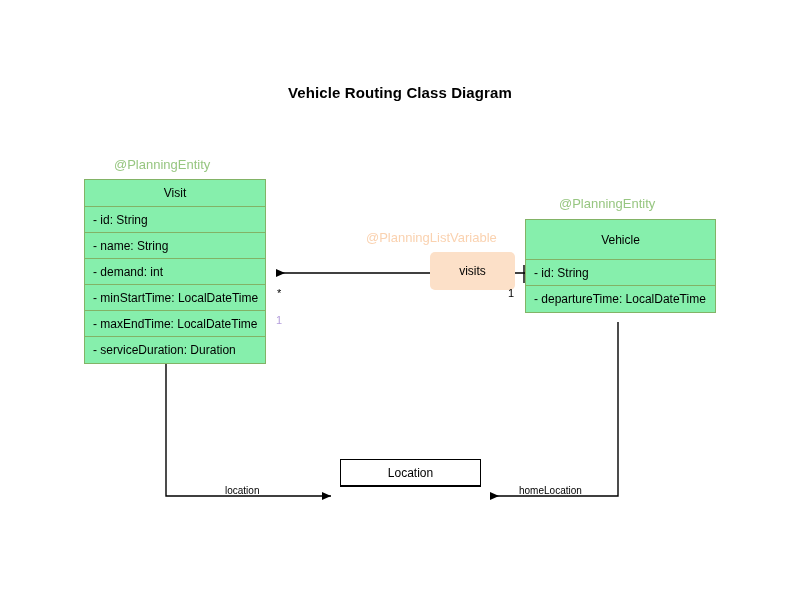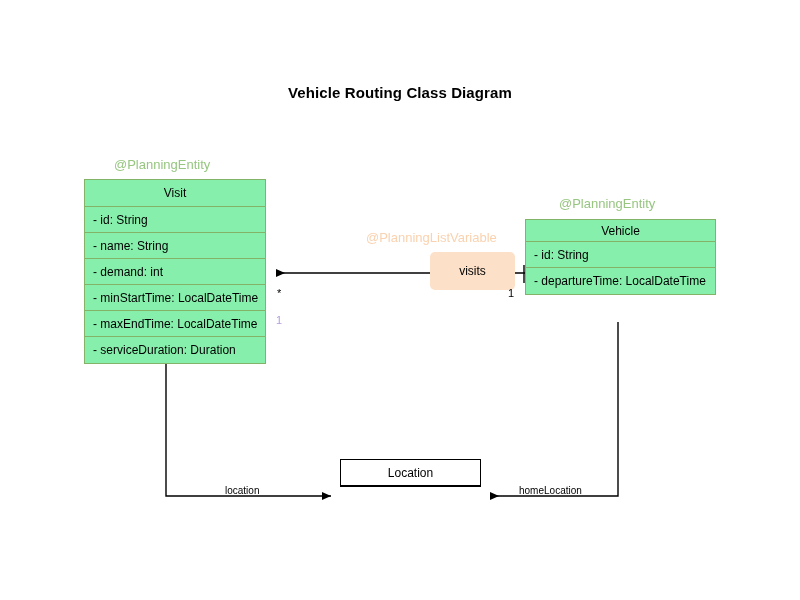--- a/index.html
+++ b/index.html
@@ -88,21 +88,21 @@
   .uml-class.plain .cls-header {
     border-bottom: 1px solid #000000;
   }
 
   
   #class-visit   { left: 84px;  top: 179px; width: 182px; }
   #class-visit   .cls-header { height: 27px; }
   #class-visit   .cls-attr   { height: 26px; }
 
   #class-vehicle { left: 525px; top: 219px; width: 191px; }
-  #class-vehicle .cls-header { height: 22px; }
+  #class-vehicle .cls-header { height: 40px; }
   #class-vehicle .cls-attr   { height: 26px; }
 
   #class-location { left: 340px; top: 459px; width: 141px; }
   #class-location .cls-header { height: 26px; }
   #class-location .cls-attr   { height: 26px; }
 
   
   .stereotype {
     position: absolute;
     font-size: 13px;

